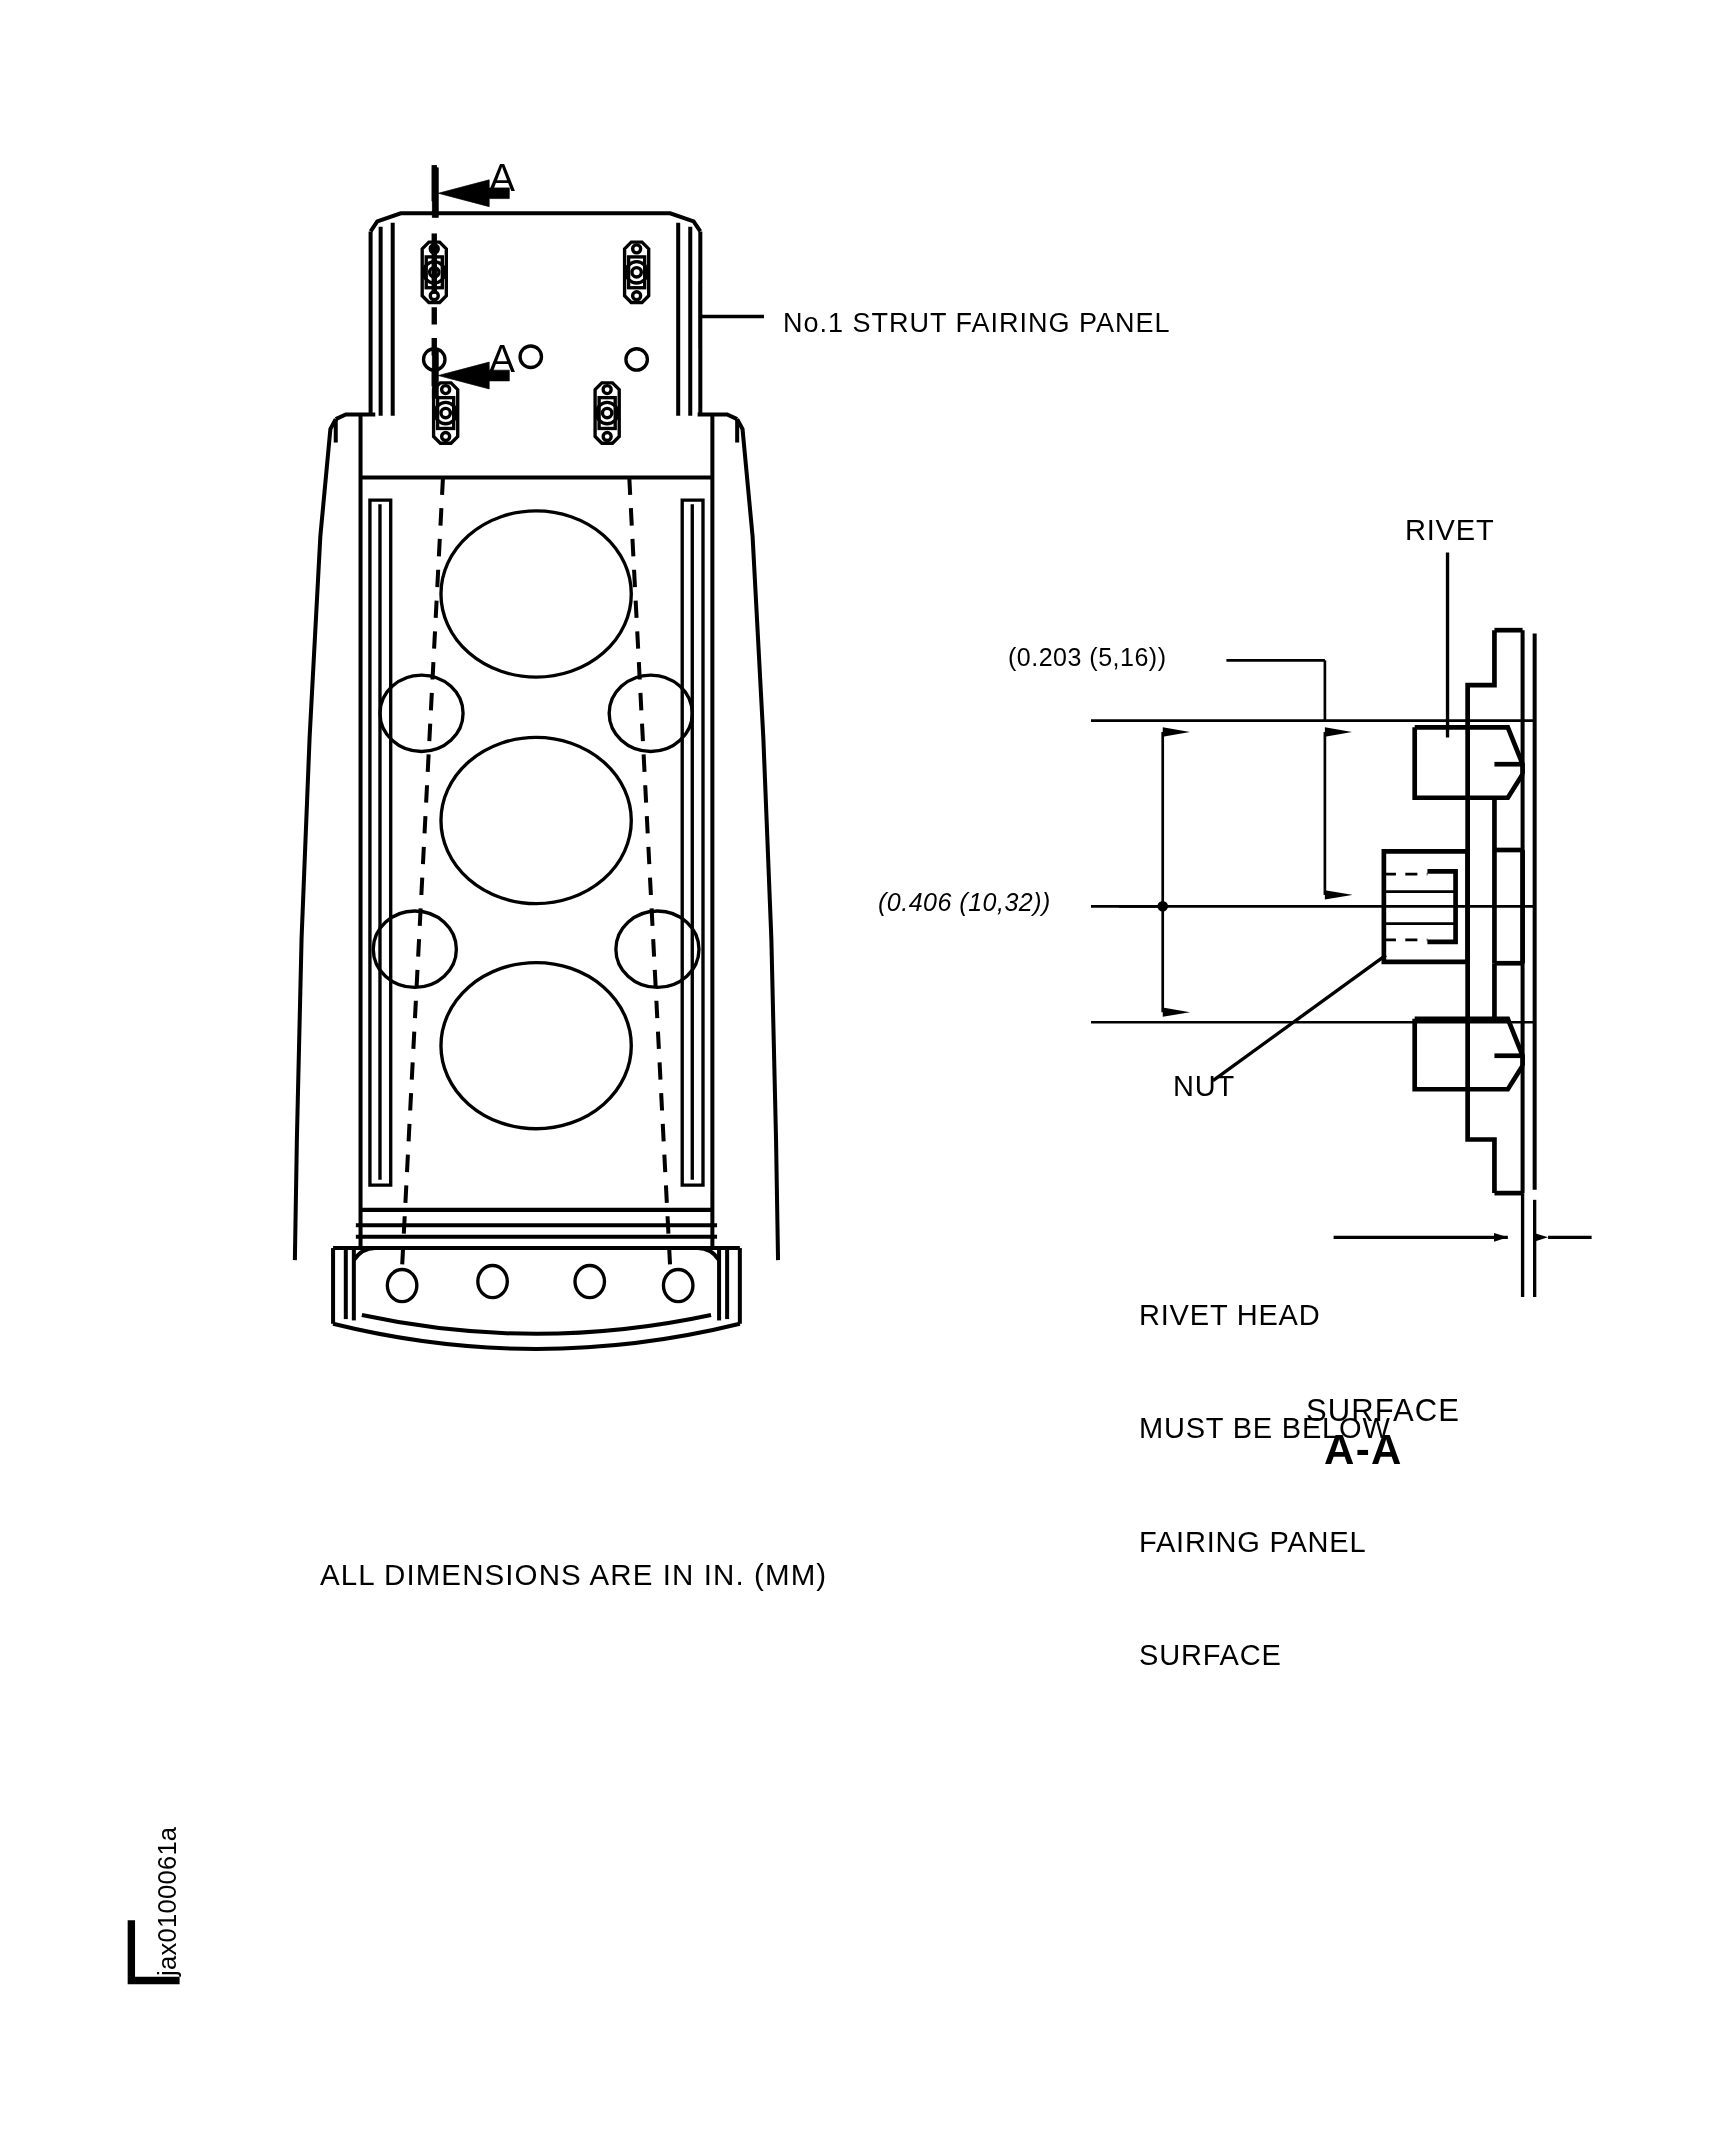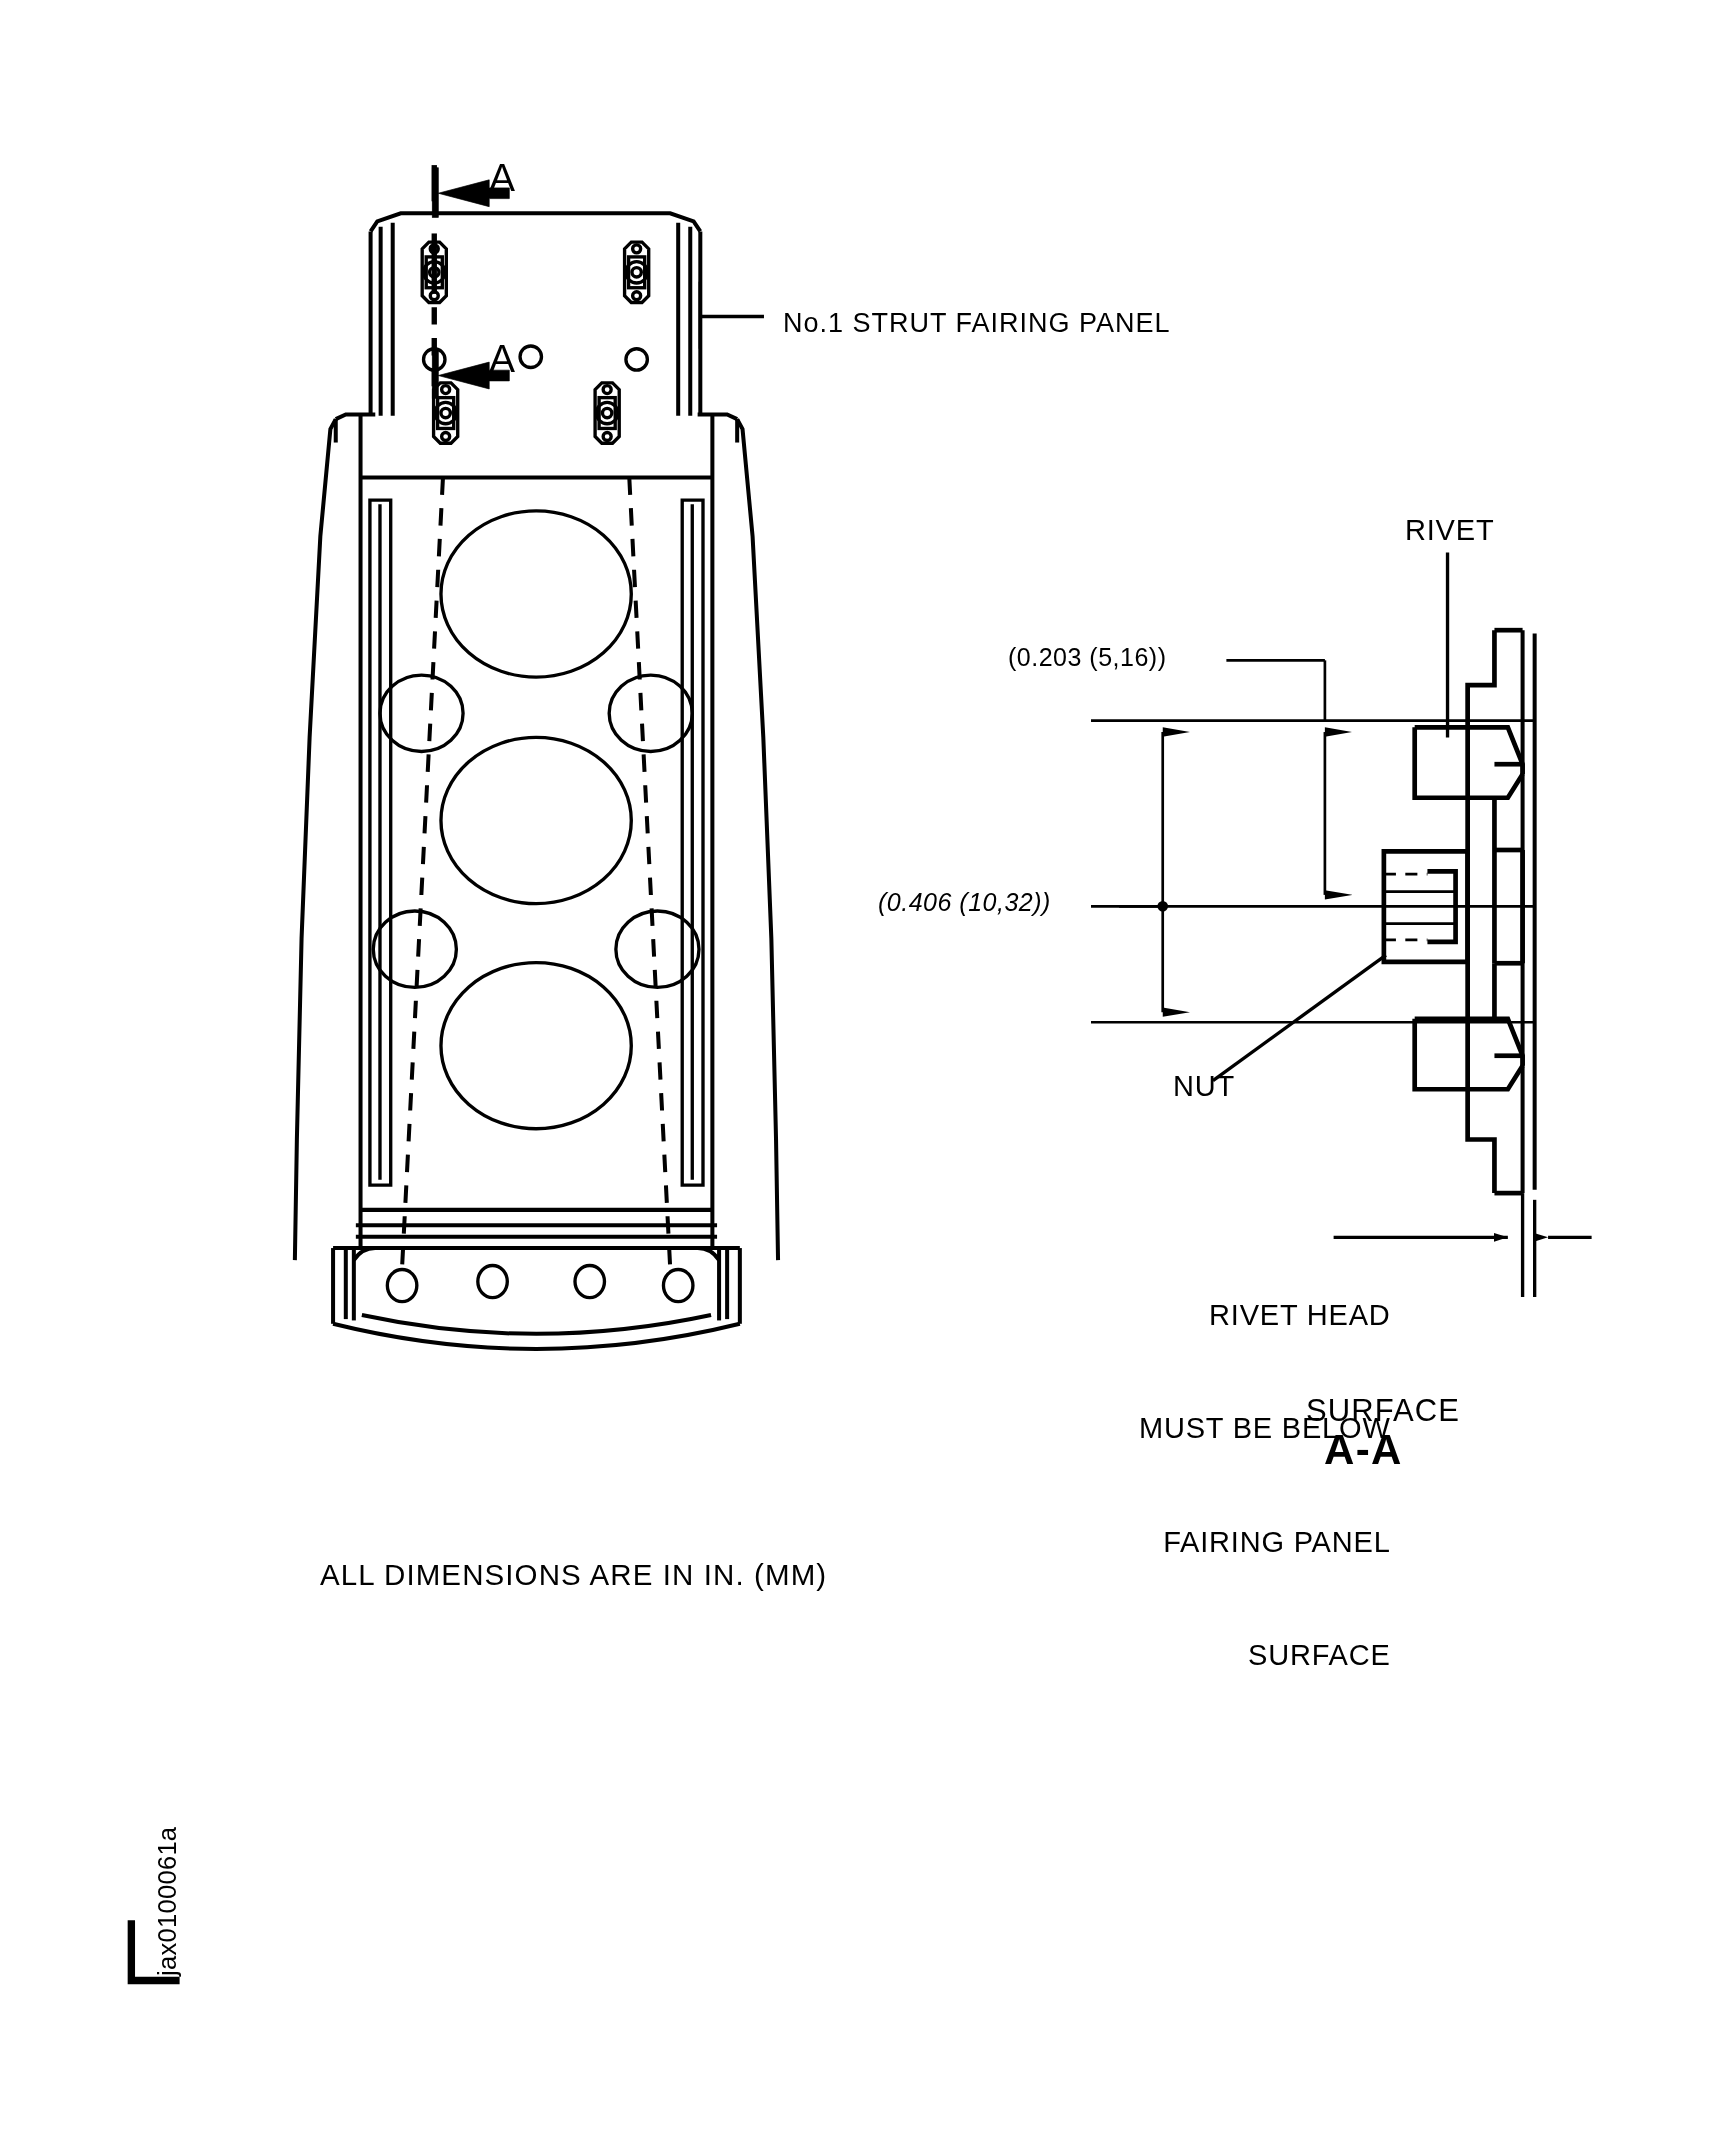--- a/index.html
+++ b/index.html
@@ -36,21 +36,21 @@
     white-space: pre;
     font-family: "Liberation Sans", sans-serif;
     font-weight: 400;
     color: #000;
     letter-spacing: 0.3px;
     line-height: 1.0;
   }
   .lbl-part      { font-size: 27px; letter-spacing: 1px; margin-top: 8px; }
   .lbl-dim       { font-size: 25px; letter-spacing: 0.5px; }
   .lbl-callout   { font-size: 29px; letter-spacing: 0.8px; }
-  .lbl-note      { font-size: 29px; letter-spacing: 0.8px; line-height: 1.30; text-align: right; }
+  .lbl-note      { font-size: 29px; letter-spacing: 0.8px; line-height: 1.30; }
   .lbl-section   { font-size: 31px; letter-spacing: 1.1px; }
   .lbl-sectionid { font-size: 42px; letter-spacing: 1.3px; font-weight: 700; }
   .lbl-cut       { font-size: 39px; font-weight: 400; letter-spacing: 0px; }
   .lbl-units     { font-size: 29.5px; letter-spacing: 1.1px; }
   .lbl-wm {
     font-size: 25.5px;
     letter-spacing: 0.3px;
     transform-origin: 0 0;
     transform: rotate(-90deg);
   }

